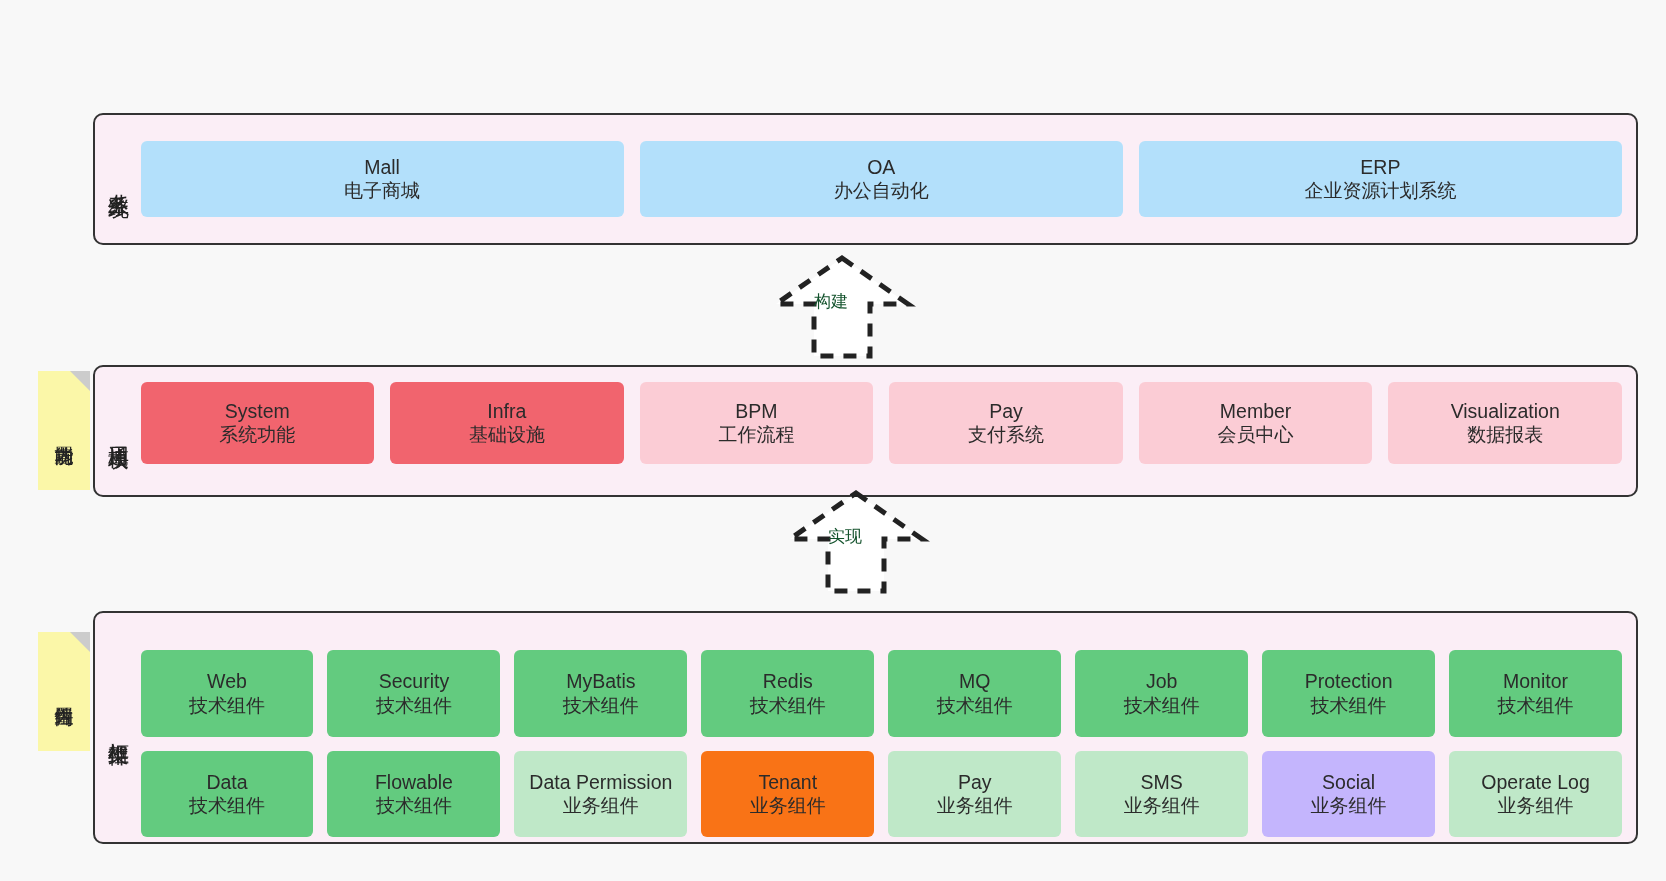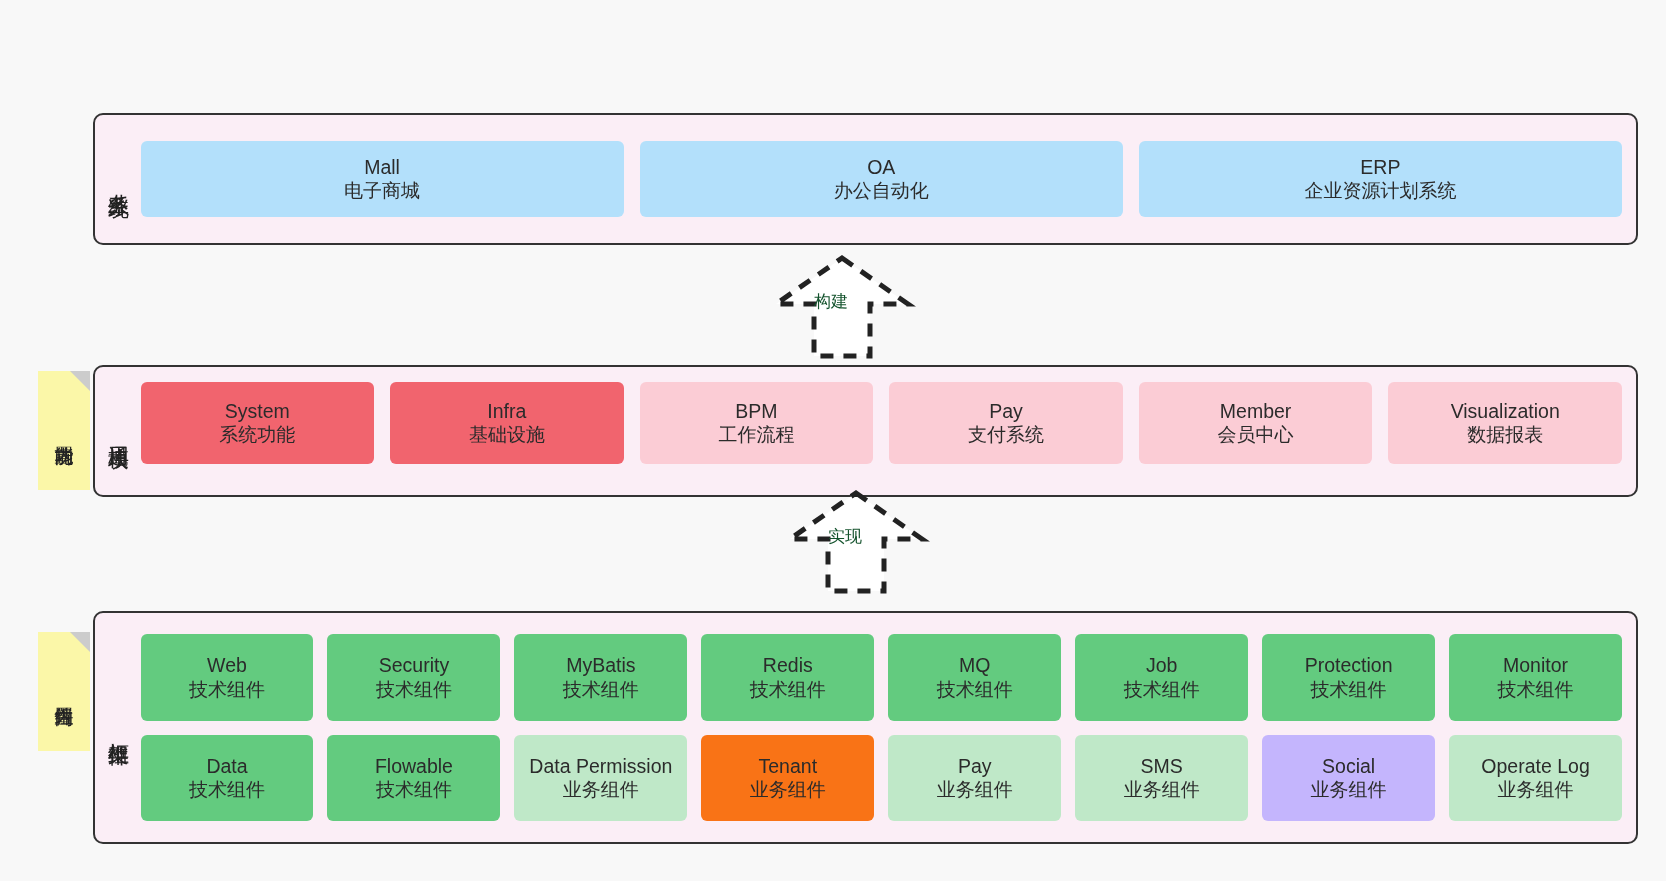--- a/index.html
+++ b/index.html
@@ -119,20 +119,21 @@
     height: 187px;
   }
   .card-row {
     display: flex;
     gap: 14px;
     flex: 1 1 0;
   }
   .card-row .card {
     flex: 1 1 0;
     height: 100%;
+    margin-top: 16px;
   }
 
   
   .note {
     position: absolute;
     background: #fbf7a8;
     box-sizing: border-box;
     display: flex;
     align-items: center;
     justify-content: center;

